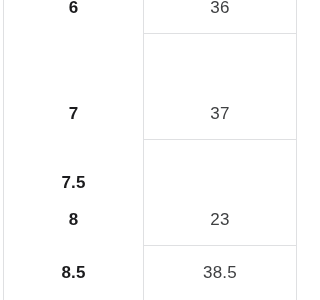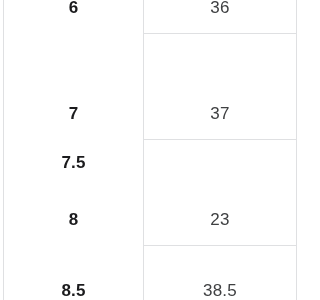--- a/index.html
+++ b/index.html
@@ -53,21 +53,20 @@
     justify-content: center;
     box-sizing: border-box;
   }
 
   
   .col-right .row-cell {
     border-bottom: 1px solid #dfe0e2;
   }
   .col-right .row-cell.last {
     border-bottom: none;
-    align-items: flex-end;
   }
 
   .cell-text {
     line-height: 1;
     white-space: nowrap;
   }
 
   .col-left .cell-text {
     font-size: 17px;
     font-weight: 700;
@@ -91,27 +90,27 @@
   <div class="vrule vrule-middle"></div>
   <div class="vrule vrule-right"></div>
 
   <div class="col col-left">
     <div class="row-cell" style="top:-19px;height:53px;">
       <span class="cell-text">6</span>
     </div>
     <div class="row-cell" style="top:87px;height:53px;">
       <span class="cell-text">7</span>
     </div>
-    <div class="row-cell" style="top:136px;height:53px;">
+    <div class="row-cell" style="top:156px;height:53px;">
       <span class="cell-text">7.5</span>
     </div>
     <div class="row-cell" style="top:193px;height:53px;">
       <span class="cell-text">8</span>
     </div>
-    <div class="row-cell" style="top:246px;height:53px;align-items:flex-end;">
+    <div class="row-cell" style="top:246px;height:53px;">
       <span class="cell-text">8.5</span>
     </div>
   </div>
 
   <div class="col col-right">
     <div class="row-cell" style="top:-19px;height:53px;">
       <span class="cell-text">36</span>
     </div>
     <div class="row-cell" style="top:87px;height:53px;text-align:center;">
       <span class="cell-text">37</span>

